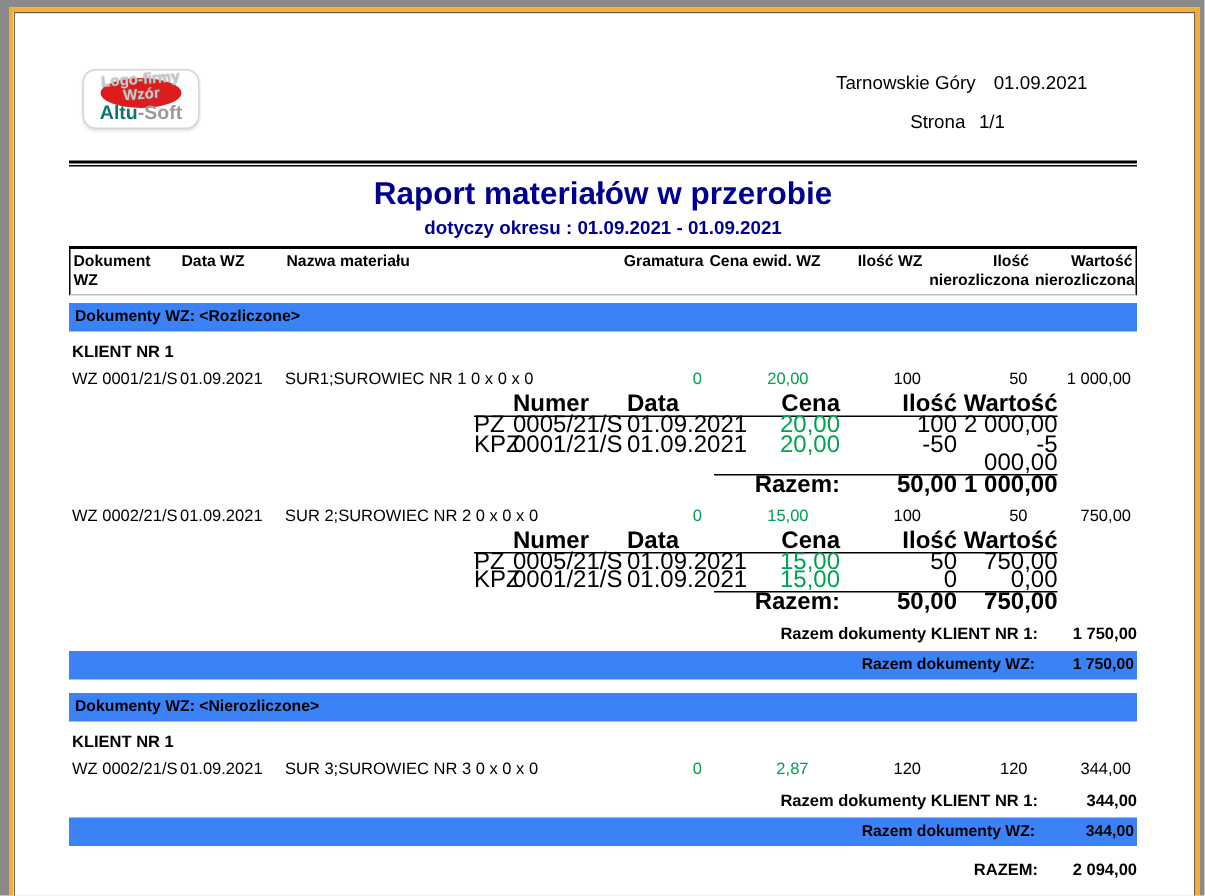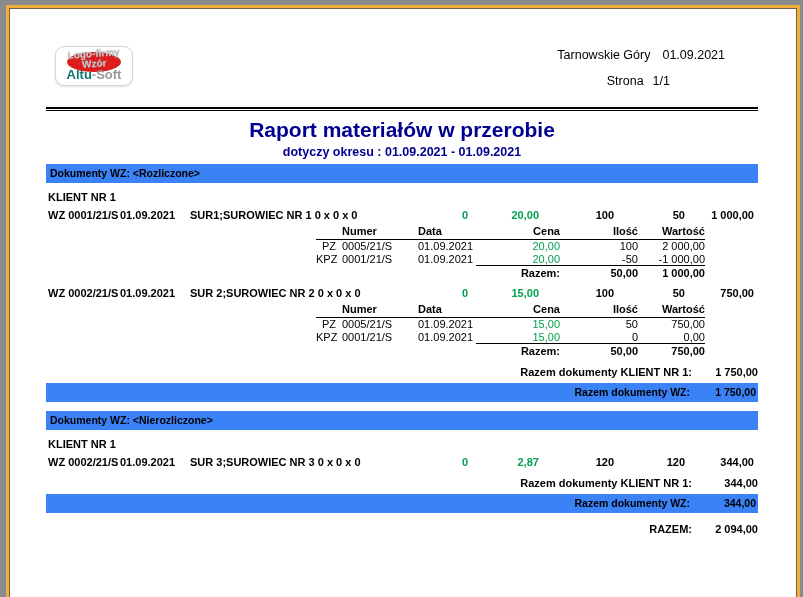--- a/index.html
+++ b/index.html
@@ -59,24 +59,24 @@
   }
   .c { padding:0 2px; }
   .r { text-align:right; }
   .nw { white-space:nowrap; }
 
   .band { background:#3b82f6; font-weight:bold; font-size:10.5px; padding:3px 4px 4px 4px; margin-top:5px; }
   .band.total { display:grid; grid-template-columns:1fr 66px; padding-right:2px; }
   .client { font-weight:bold; font-size:11px; margin:8px 0 2px 2px; }
 
   .row { display:grid; grid-template-columns:72px 70px 240px 42px 71px 75px 71px 69px;
-    font-size:11px; line-height:13px; margin:6px 0 3px;font-weight:bold; }
+    font-size:11px; line-height:13px; margin:6px 0 3px; }
   .g { color:#00a14f; }
 
-  .sub { margin:1px 0 7px 270px; width:389px; font-size:11px; }
+  .sub { margin:1px 0 7px 270px; width:389px; font-size:16px; }
   .sub-head { display:grid; grid-template-columns:20px 82px 88px 54px 78px 67px;
     font-weight:bold; border-bottom:1px solid #000; padding-bottom:1px; line-height:13px; }
   .sub-row { display:grid; grid-template-columns:20px 82px 88px 54px 78px 67px; line-height:12.5px; }
   .pl { padding-left:6px; }
   .sub-razem { margin-left:160px; width:229px; display:grid; grid-template-columns:84px 78px 67px;
     border-top:1px solid #000; font-weight:bold; line-height:14px; }
 
   .total-row { display:grid; grid-template-columns:1fr 66px; font-weight:bold; font-size:11px; margin:8px 0 4px; }
   .grand { margin-top:10px; }
 </style>
@@ -105,20 +105,30 @@
           <span class="lbl">Strona</span><span>1/1</span>
         </div>
       </div>
     </div>
 
     <div class="dline"></div>
 
     <div class="title">Raport materiałów w przerobie</div>
     <div class="subtitle">dotyczy okresu : 01.09.2021 - 01.09.2021</div>
 
+    <div class="thead">
+      <span class="c">Dokument WZ</span>
+      <span class="c">Data WZ</span>
+      <span class="c">Nazwa materiału</span>
+      <span class="c r nw">Gramatura</span>
+      <span class="c r nw">Cena ewid. WZ</span>
+      <span class="c r nw">Ilość WZ</span>
+      <span class="c r">Ilość nierozliczona</span>
+      <span class="c r">Wartość nierozliczona</span>
+    </div>
 
     <div class="band">Dokumenty WZ: &lt;Rozliczone&gt;</div>
     <div class="client">KLIENT NR 1</div>
 
     <div class="row">
       <span class="c nw">WZ 0001/21/S</span>
       <span class="c nw">01.09.2021</span>
       <span class="c nw">SUR1;SUROWIEC NR 1 0 x 0 x 0</span>
       <span class="c r g">0</span>
       <span class="c r g">20,00</span>
@@ -142,21 +152,21 @@
         <span class="r g">20,00</span>
         <span class="r">100</span>
         <span class="r">2 000,00</span>
       </div>
       <div class="sub-row">
         <span class="r">KPZ</span>
         <span class="pl">0001/21/S</span>
         <span>01.09.2021</span>
         <span class="r g">20,00</span>
         <span class="r">-50</span>
-        <span class="r">-1 000,00</span>
+        <span class="r">-5 000,00</span>
       </div>
       <div class="sub-razem">
         <span class="r">Razem:</span>
         <span class="r">50,00</span>
         <span class="r">1 000,00</span>
       </div>
     </div>
 
     <div class="row">
       <span class="c nw">WZ 0002/21/S</span>

